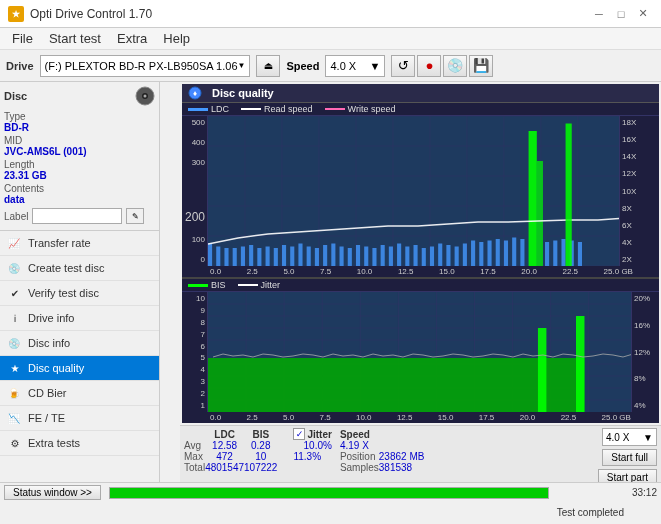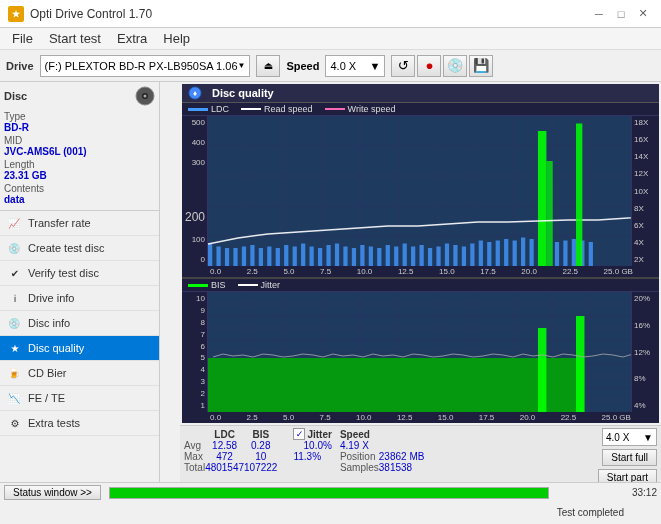--- a/index.html
+++ b/index.html
@@ -131,20 +131,25 @@
         <span class="disc-info-label">MID</span>
         <span class="disc-info-value">JVC-AMS6L (001)</span>
       </div>
       <div class="disc-info-row">
         <span class="disc-info-label">Length</span>
         <span class="disc-info-value">23.31 GB</span>
       </div>
       <div class="disc-info-row">
         <span class="disc-info-label">Contents</span>
         <span class="disc-info-value">data</span>
+      </div>
+      <div class="label-row">
+        <span class="disc-info-label">Label</span>
+        <input class="label-input" type="text" value="" style="">
+        <button class="label-btn">✎</button>
       </div>
     </div>
 
     <div class="sidebar-nav">
       <div class="nav-item">
         <span class="nav-icon">📈</span>
         <span>Transfer rate</span>
       </div>
       <div class="nav-item">
         <span class="nav-icon">💿</span>
@@ -283,21 +288,21 @@
         <rect x="84%" y="83%" width="1%" height="17%" fill="#4499ff" opacity="0.8"></rect>
         <rect x="86%" y="82%" width="1%" height="18%" fill="#4499ff" opacity="0.8"></rect>
         <rect x="88%" y="83%" width="1%" height="17%" fill="#4499ff" opacity="0.8"></rect>
         <rect x="90%" y="84%" width="1%" height="16%" fill="#4499ff" opacity="0.8"></rect>
 
         <polyline points="0,128 30,122 60,118 90,116 120,114 150,112 180,110 210,110 240,108 270,106 300,106 330,105 360,104 390,104 420,102 450,100 480,100 510,98 540,96 570,94 600,92 630,90 660,88 690,86 720,84" fill="none" stroke="#ffffff" stroke-width="1.5" opacity="0.9"></polyline>
 
         <rect x="87%" y="5%" width="1.5%" height="95%" fill="#00ff00" opacity="0.85"></rect>
       </svg>
 
-      <div style="display:flex;flex-direction:column;justify-content:space-between;width:28px;padding:2px 2px;background:#1e1e3e;border-left:1px solid #336;">
+      <div style="display:flex;flex-direction:column;justify-content:space-between;width:40px;padding:2px 2px;background:#1e1e3e;border-left:1px solid #336;">
         <span style="font-size:8px;color:#ccc;">18X</span>
         <span style="font-size:8px;color:#ccc;">16X</span>
         <span style="font-size:8px;color:#ccc;">14X</span>
         <span style="font-size:8px;color:#ccc;">12X</span>
         <span style="font-size:8px;color:#ccc;">10X</span>
         <span style="font-size:8px;color:#ccc;">8X</span>
         <span style="font-size:8px;color:#ccc;">6X</span>
         <span style="font-size:8px;color:#ccc;">4X</span>
         <span style="font-size:8px;color:#ccc;">2X</span>
       </div>

